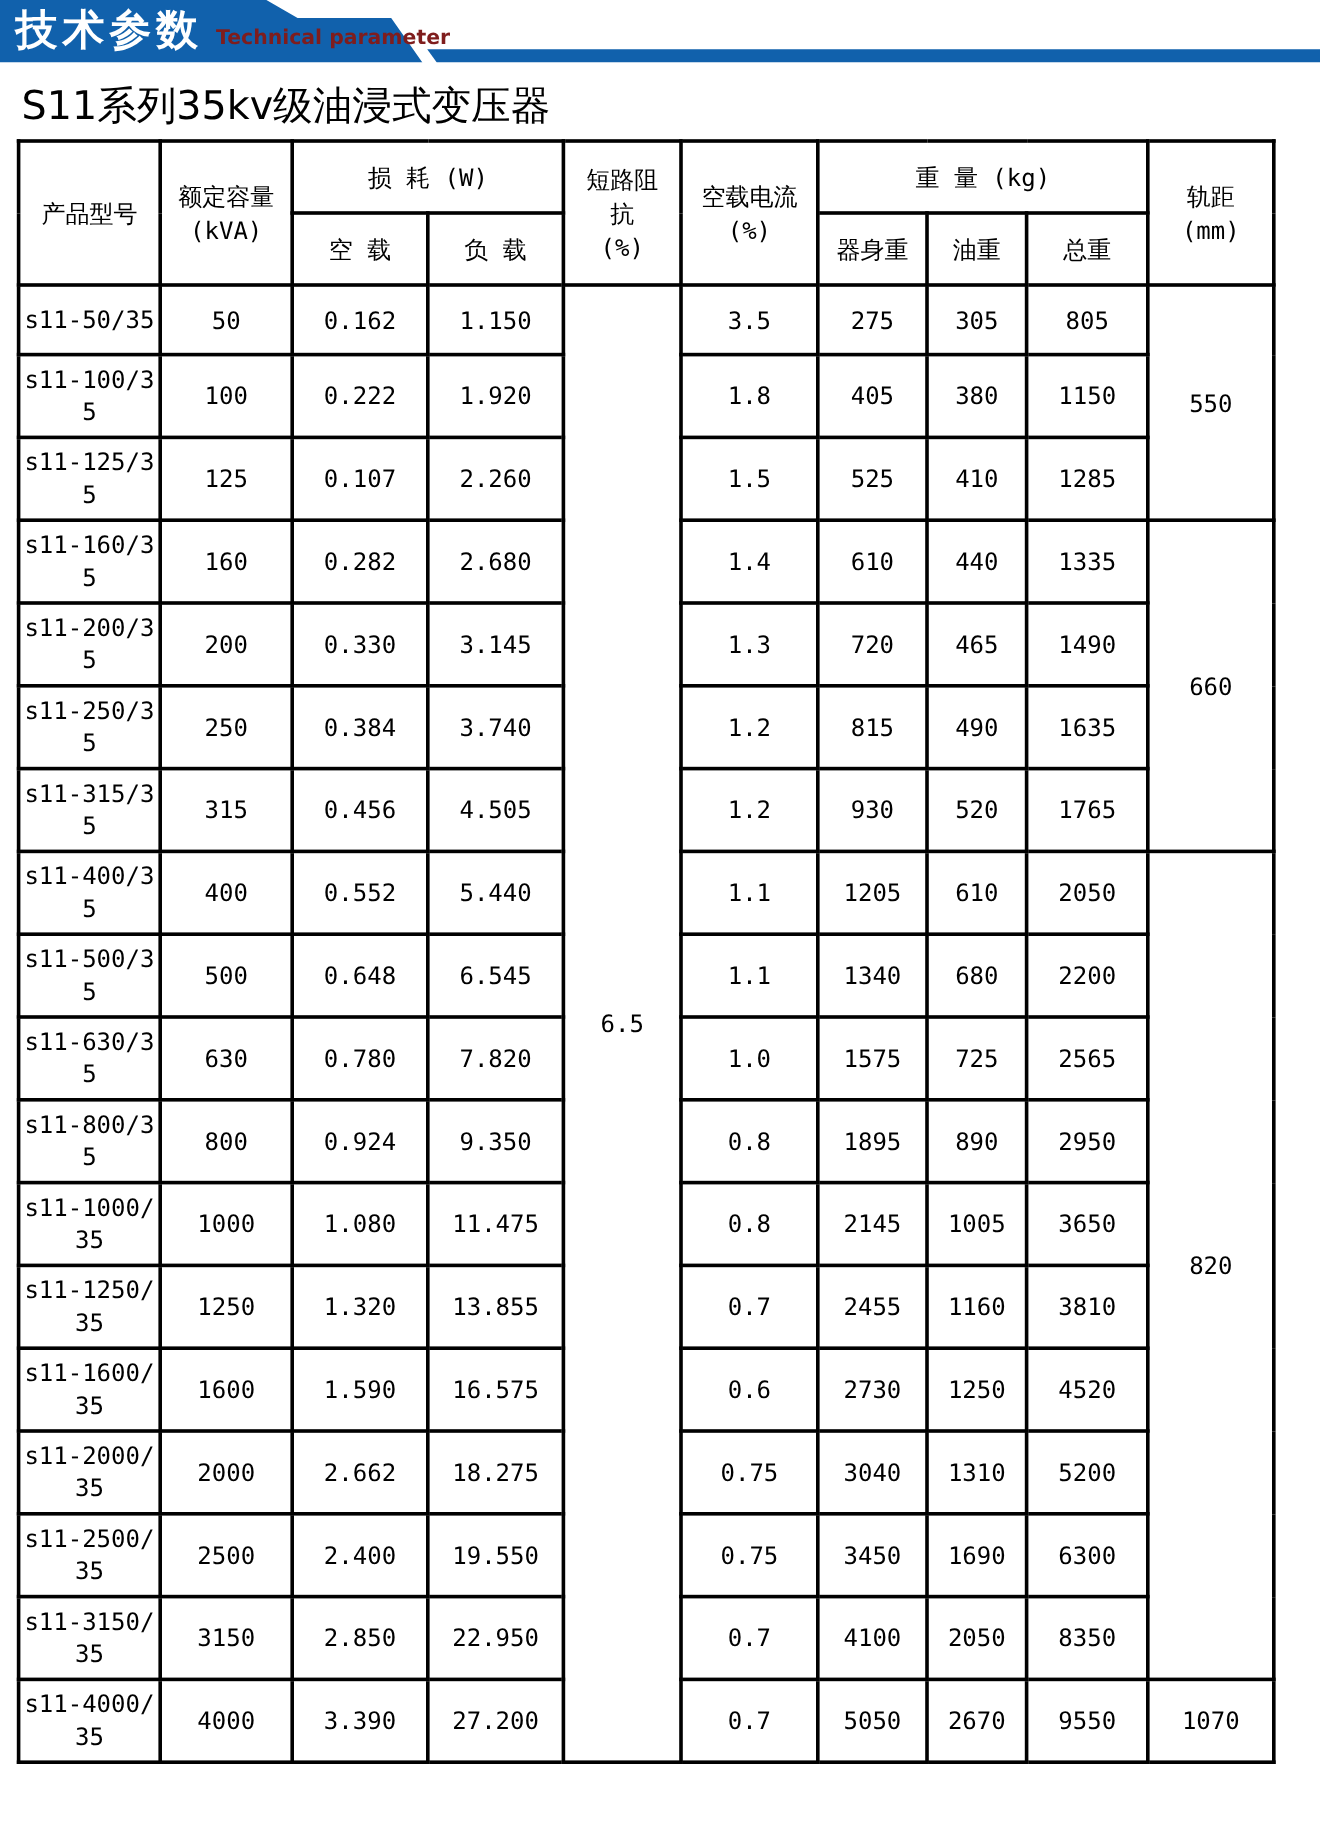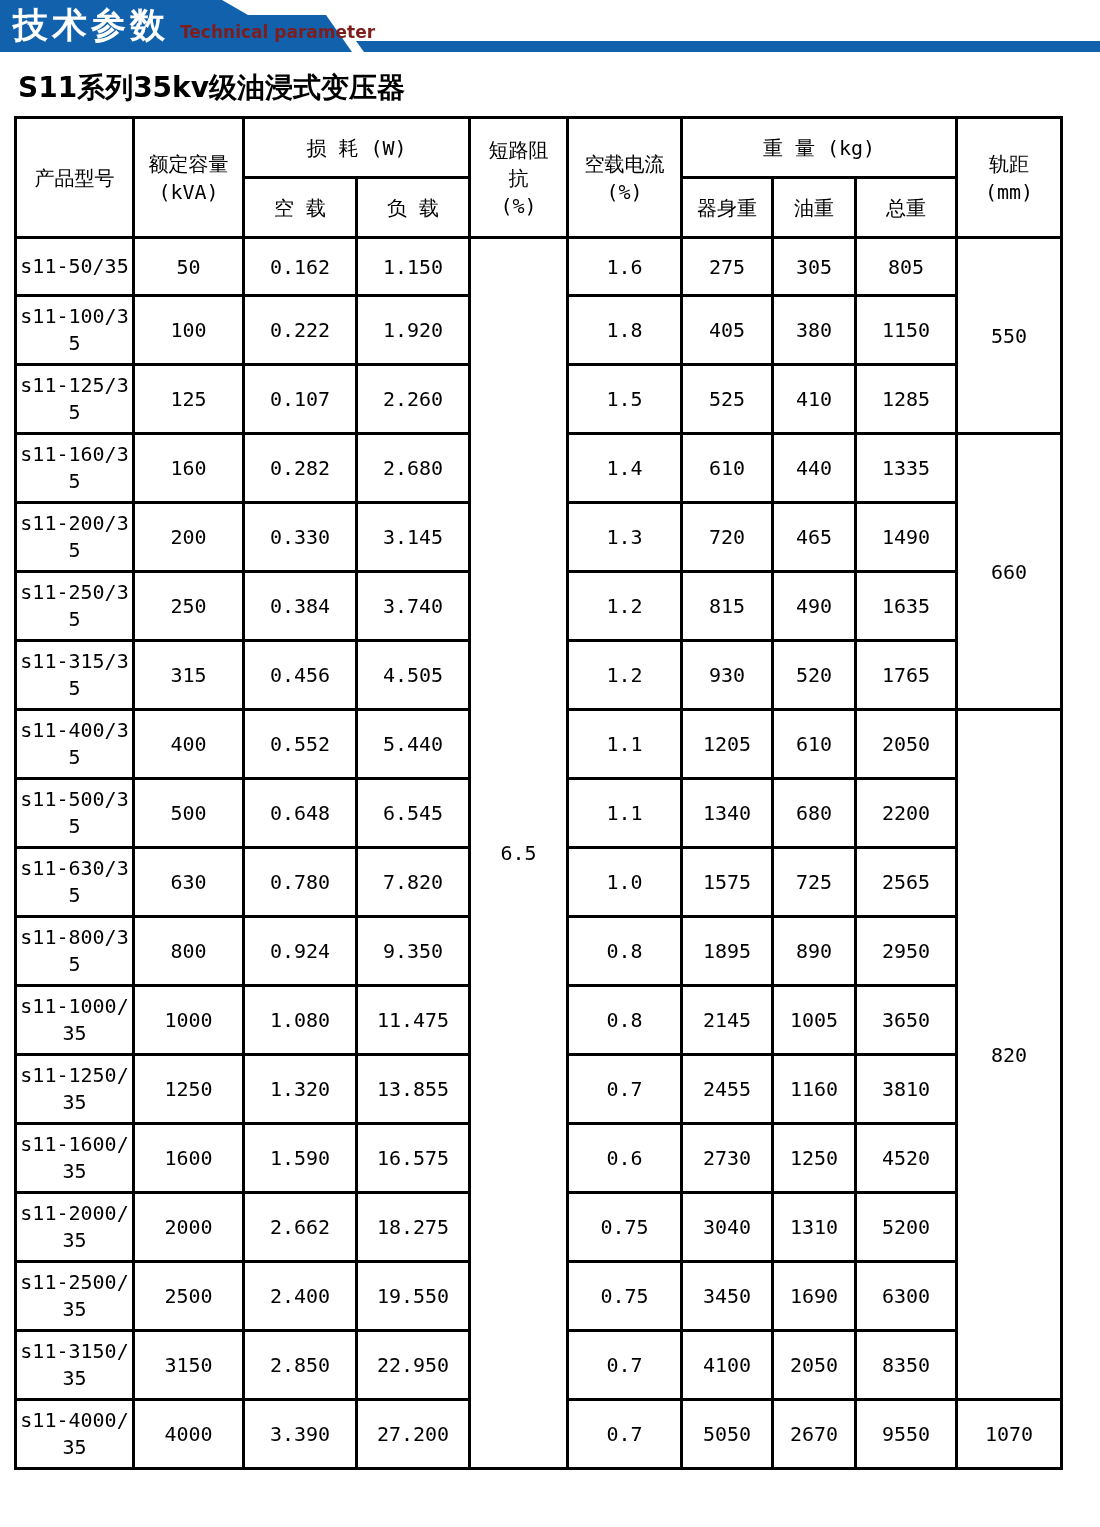--- a/index.html
+++ b/index.html
@@ -1,21 +1,21 @@
 <!DOCTYPE html>
 <html><head>
 <meta charset="utf-8">
 <style>
   html,body{margin:0;padding:0;background:#ffffff;}
   body{width:1100px;height:1527px;position:relative;font-family:"DejaVu Sans",sans-serif;color:#000;}
   .banner{position:relative;width:976px;height:52px;}
   .banner svg{display:block;}
   .banner-cn{position:absolute;left:13px;top:2px;font-size:35px;font-weight:bold;color:#fff;letter-spacing:4px;white-space:nowrap;}
   .banner-en{position:absolute;left:180px;top:22px;font-size:17px;font-weight:bold;color:#7f1d1d;white-space:nowrap;}
-  .title{margin:21px 0 13px 18px;font-size:28px;font-weight:bold;line-height:30px;}
+  .title{margin:21px 0 13px 18px;font-size:33px;font-weight:normal;line-height:30px;}
   table.spec{border-collapse:collapse;table-layout:fixed;margin-left:14px;width:1046px;}
   table.spec th, table.spec td{
     border:3px solid #000;text-align:center;vertical-align:middle;padding:0;
     font-family:"DejaVu Sans Mono","Liberation Mono",monospace;font-size:20px;font-weight:normal;
   }
   thead th{font-family:"DejaVu Sans",sans-serif;font-weight:bold;font-size:21px;line-height:1.4;}
   thead tr{height:60px;}
   tbody tr{height:69px;}
   tbody tr:first-child{height:58px;}
   td.model{word-break:break-all;line-height:1.35;padding:0 2px;}
@@ -78,21 +78,21 @@
       <th>总重</th>
     </tr>
   </thead>
   <tbody>
       <tr>
         <td class="model">s11-50/35</td>
         <td>50</td>
         <td>0.162</td>
         <td>1.150</td>
         <td rowspan="18">6.5</td>
-        <td>1.6</td>
+        <td>3.5</td>
         <td>275</td>
         <td>305</td>
         <td>805</td>
         <td rowspan="3">550</td>
       </tr>
       <tr>
         <td class="model">s11-100/35</td>
         <td>100</td>
         <td>0.222</td>
         <td>1.920</td>

